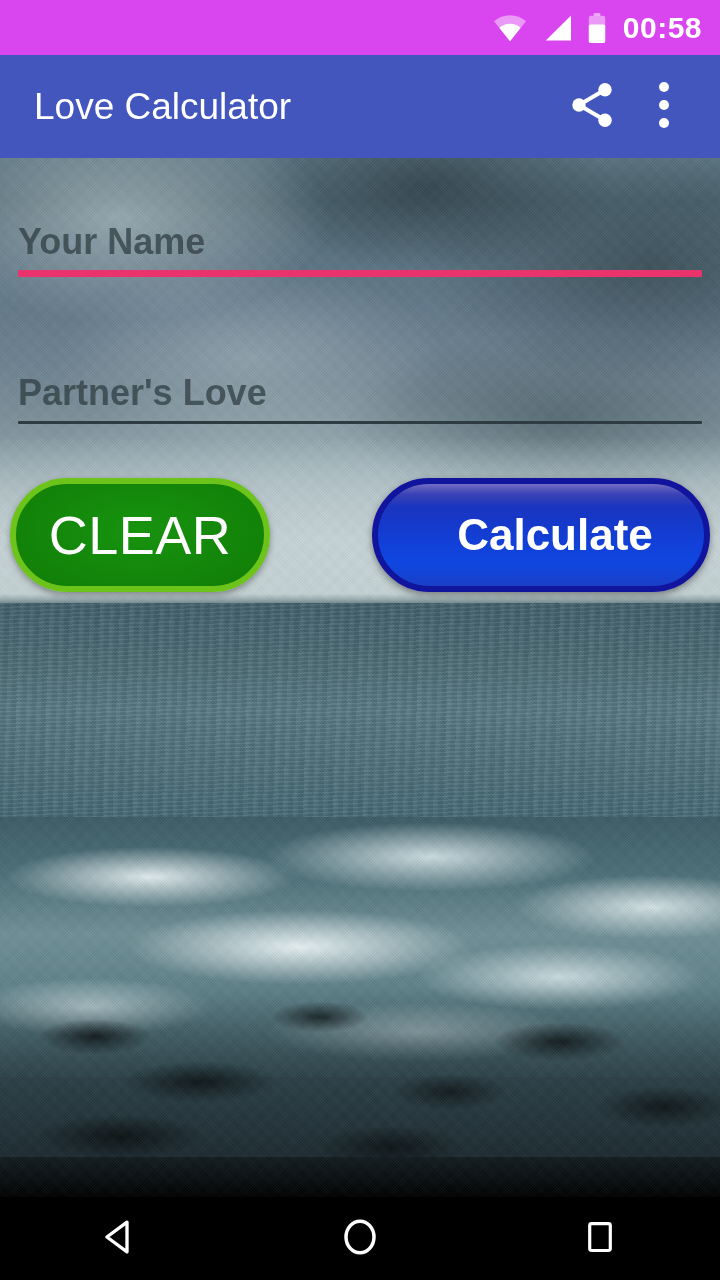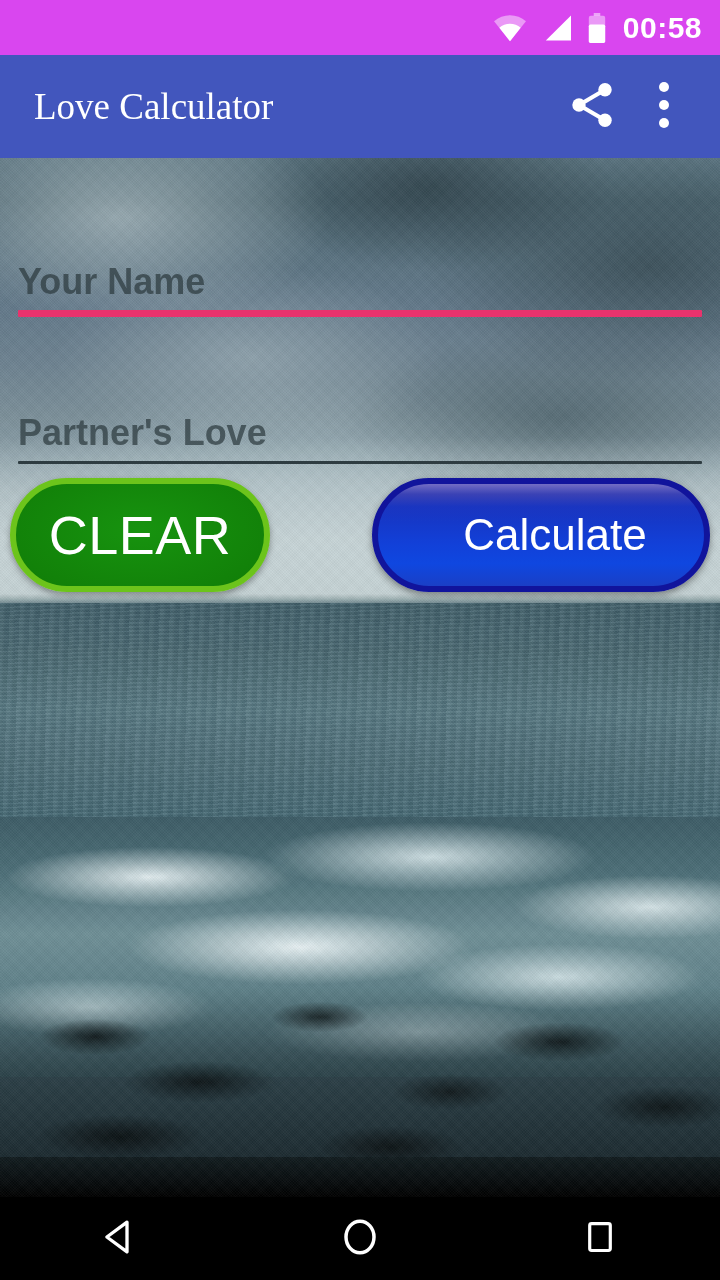--- a/index.html
+++ b/index.html
@@ -133,21 +133,21 @@
     color: #fff; font-size: 30px; font-weight: bold;
     margin-left: 16px; letter-spacing: .5px;
   }
 
   
   #app-bar {
     position: absolute; left: 0; top: 55px;
     width: 720px; height: 103px;
     background: #4256bd;
     display: flex; align-items: center;
-    box-sizing: border-box; padding: 0 20px 0 34px; font-family: Liberation Serif, serif;
+    box-sizing: border-box; padding: 0 20px 0 34px;
   }
   #app-title {
     color: #fff; font-size: 37px; font-weight: normal;
     flex: 1; white-space: nowrap;
   }
   .bar-action {
     width: 72px; height: 72px;
     display: flex; align-items: center; justify-content: center;
     cursor: pointer;
   }
@@ -156,21 +156,20 @@
   .field {
     position: absolute; left: 18px; width: 684px;
   }
   #field-your-name { top: 222px; }
   #field-partner-name { top: 373px; }
   .field-hint {
     font-size: 36px; font-weight: bold;
     color: rgba(45,58,63,.72);
     line-height: 1.1; padding-bottom: 8px;
     white-space: nowrap;
-    margin-top: 40px;
   }
   .underline { height: 6px; width: 100%; border-radius: 1px; }
   .underline.focused { background: #e8336d; height: 7px; }
   .underline.idle    { background: #2e3c41; height: 3px; }
 
   
   #btn-clear {
     position: absolute; left: 10px; top: 478px;
     width: 260px; height: 114px;
     border-radius: 60px;
@@ -197,21 +196,21 @@
         rgba(86,80,180,.55) 10%,
         rgba(40,60,200,.18) 22%,
         rgba(0,0,0,0) 38%),
       linear-gradient(180deg, #1a2fb0 0%, #1636c4 30%, #1240d8 58%, #0f47e0 78%, #1a3fc6 100%);
     box-sizing: border-box;
     display: flex; align-items: center; justify-content: center;
     cursor: pointer;
     box-shadow: 0 3px 7px rgba(0,0,0,.40);
   }
   #btn-calculate-label {
-    color: #fff; font-size: 44px; font-weight: normal;
+    color: #fff; font-size: 44px; font-weight: bold;
     line-height: 1;
     margin-left: 28px;
   }
 
   
   #nav-bar {
     position: absolute; left: 0; top: 1197px;
     width: 720px; height: 83px;
     background: #000;
     display: flex; align-items: center; justify-content: space-around;

